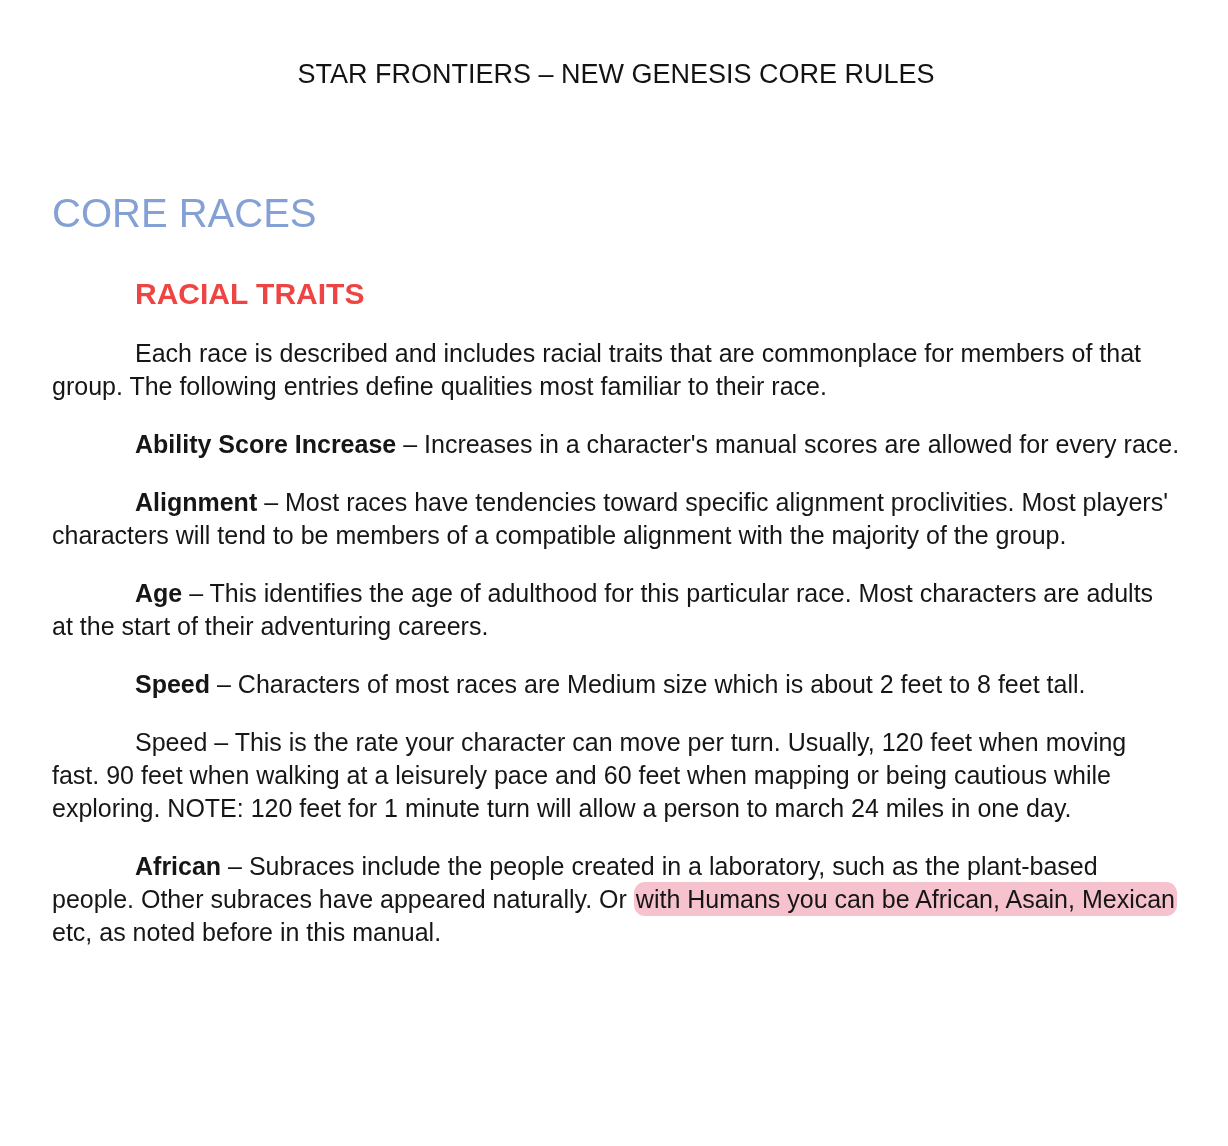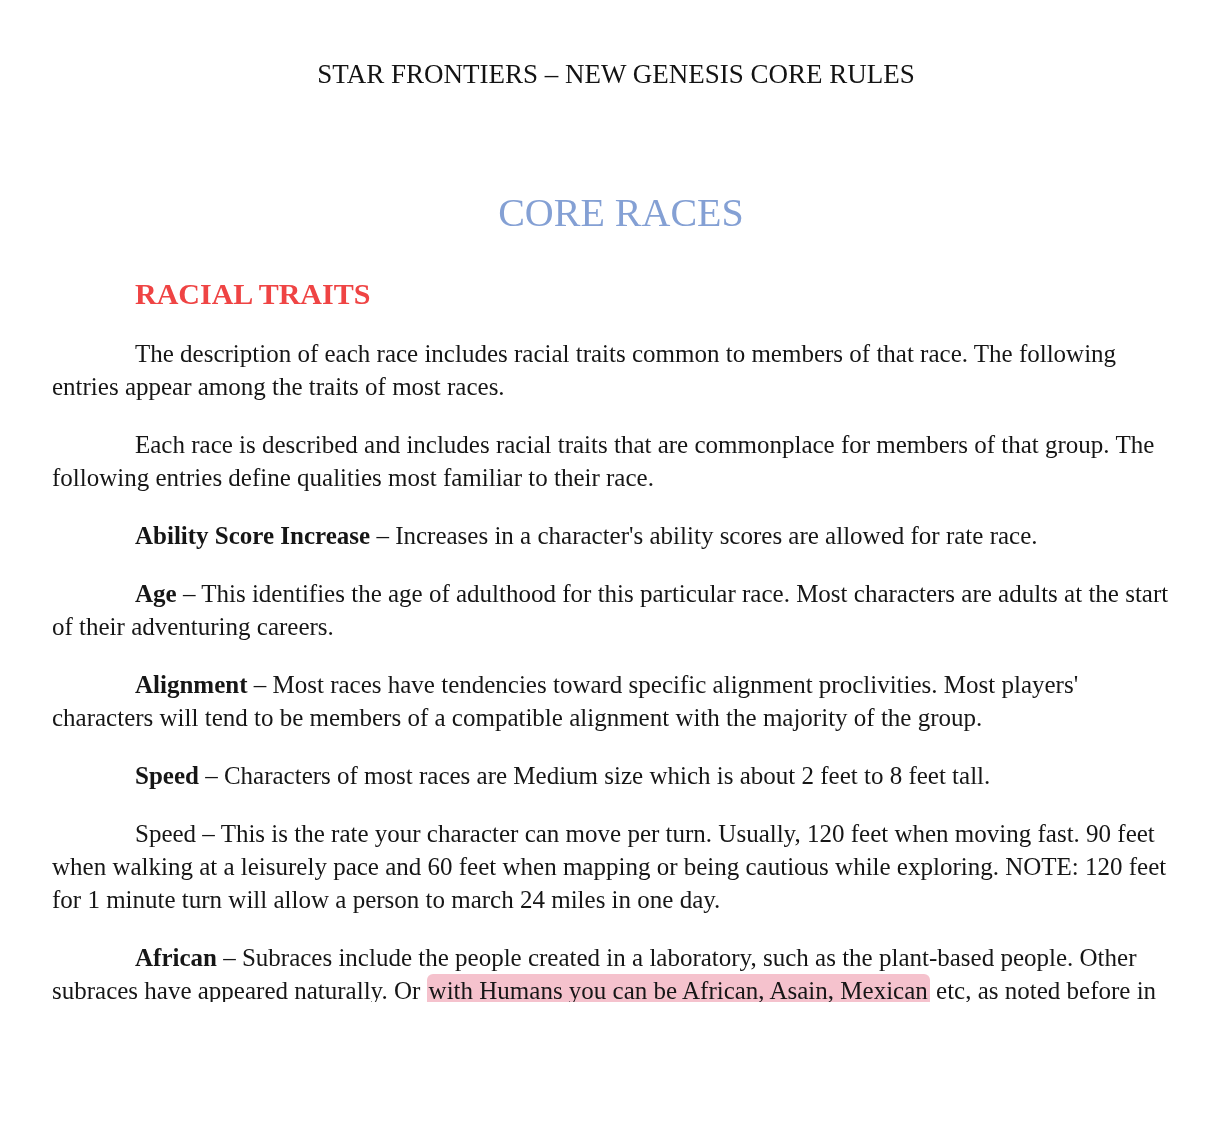--- a/index.html
+++ b/index.html
@@ -9,90 +9,86 @@
   }
   .page {
     position: relative;
     width: 1228px;
     height: 1002px;
     box-sizing: border-box;
     background: #ffffff;
     padding: 58px 48px 0 52px;
     overflow: hidden;
     color: #161616;
-    font-family: Liberation Serif, serif;
+    font-family: Liberation Sans, sans-serif;
   }
   .doc-title {
     text-align: center;
     font-size: 27px;
     line-height: 33px;
     font-weight: normal;
     margin: 0;
     color: #131313;
   }
   .h1-core {
-    margin: 99px 0 0 10px;
+    margin: 99px 0 0 0;
     font-weight: normal;
     font-size: 40px;
     line-height: 46px;
     color: var(--h1-blue, #84a0d4);
-    text-align: center;
   }
   .h2-traits {
     margin: 40px 0 0 83px;
     font-size: 30px;
     line-height: 36px;
     font-weight: bold;
     color: #ef4444;
   }
   p.para {
     margin: 25px 0 0 0;
     font-size: 25px;
     line-height: 33px;
     text-indent: 83px;
     color: #161616;
   }
   p.para b { font-weight: bold; text-align: center; }
   mark.hl {
     background: var(--highlight-pink, #f5c2cd);
     color: inherit;
     padding: 3px 2px;
-    border-radius: 6px;
+    border-radius: 11px;
     text-align: right;
   }
 </style>
 </head>
 <body>
 
 <div class="page">
 
   <p class="doc-title">STAR FRONTIERS – NEW GENESIS CORE RULES</p>
 
   <h1 class="h1-core">CORE RACES</h1>
 
   <h2 class="h2-traits">RACIAL TRAITS</h2>
 
-  <p class="para">
-    <span>The description of each race includes racial traits common to members of that race. The following entries appear among the traits of most races.</span>
-  </p>
 
   <p class="para">
     <span>Each race is described and includes racial traits that are commonplace for members of that group. The following entries define qualities most familiar to their race.</span>
   </p>
 
   <p class="para">
-    <b>Ability Score Increase</b><span> – Increases in a character's ability scores are allowed for rate race.</span>
+    <b>Ability Score Increase</b><span> – Increases in a character's manual scores are allowed for every race.</span>
+  </p>
+
+  <p class="para">
+    <b>Alignment</b><span> – Most races have tendencies toward specific alignment proclivities. Most players' characters will tend to be members of a compatible alignment with the majority of the group.</span>
   </p>
 
   <p class="para">
     <b>Age</b><span> – This identifies the age of adulthood for this particular race. Most characters are adults at the start of their adventuring careers.</span>
-  </p>
-
-  <p class="para">
-    <b>Alignment</b><span> – Most races have tendencies toward specific alignment proclivities. Most players' characters will tend to be members of a compatible alignment with the majority of the group.</span>
   </p>
 
   <p class="para">
     <b>Speed</b><span> – Characters of most races are Medium size which is about 2 feet to 8 feet tall.</span>
   </p>
 
   <p class="para">
     <span>Speed – This is the rate your character can move per turn. Usually, 120 feet when moving fast. 90 feet when walking at a leisurely pace and 60 feet when mapping or being cautious while exploring. NOTE: 120 feet for 1 minute turn will allow a person to march 24 miles in one day.</span>
   </p>
 

